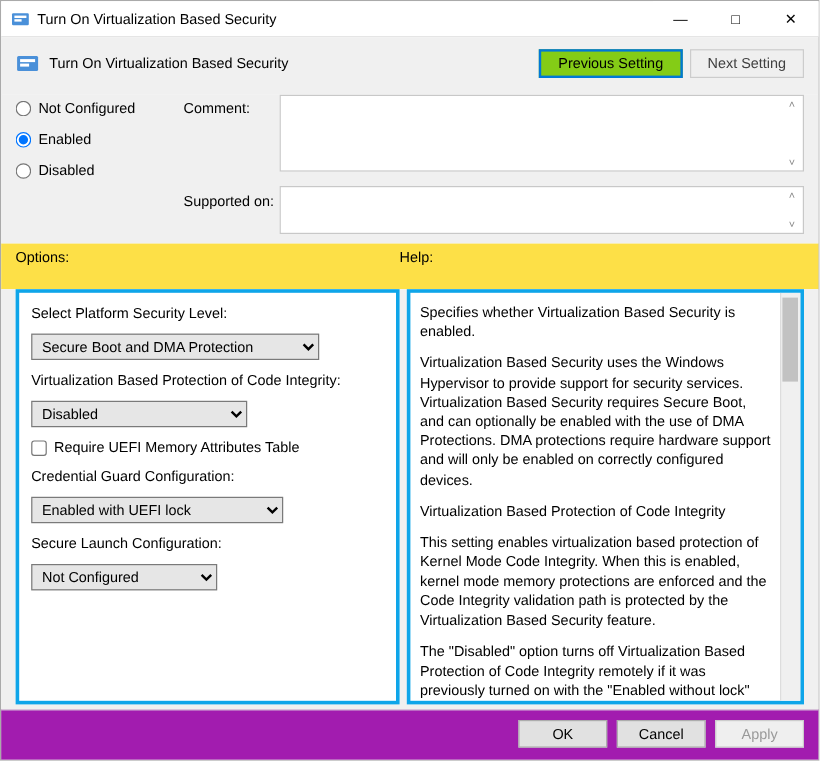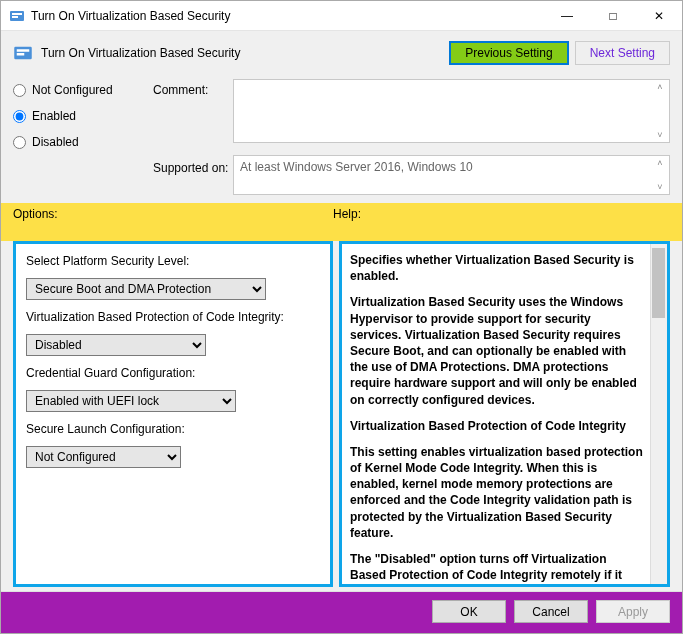--- a/index.html
+++ b/index.html
@@ -50,21 +50,21 @@
     height: 24px; padding: 0 14px;
     margin-left: 6px;
     background: #e1e1e1;
     border: 1px solid #adadad;
     font: inherit;
   }
   .nav-btn.primary {
     border: 2px solid #0078d7;
     background: #84cc16;
   }
-  .nav-btn.disabled { color: #6d28d9; border-color:#ccc; background:#efefef; }
+  .nav-btn.disabled { color: #404040; border-color:#ccc; background:#efefef; }
   .config-area {
     background: #f0f0f0;
     padding: 0 12px 8px 12px;
     display: grid;
     grid-template-columns: 140px 80px 1fr;
     row-gap: 6px;
     align-items: start;
   }
   .radio-col {
     grid-column: 1; display: flex; flex-direction: column; gap: 12px;
@@ -111,21 +111,21 @@
     gap: 6px;
     flex: 1;
     min-height:0;
   }
   .panel {
     border: 3px solid #0ea5e9;
     background: #fff;
     overflow: hidden;
   }
   .panel.options { width: 320px; padding: 10px 10px; display:flex; flex-direction:column; gap:10px; }
-  .panel.help { flex:1; position:relative;font-weight:bold; }
+  .panel.help { flex:1; position:relative; }
   .help-inner {
     position:absolute; inset:0;
     padding: 8px 24px 8px 8px;
     overflow:hidden;
     line-height:1.35;
   }
   .help-scrollbar {
     position:absolute; top:0; right:0; bottom:0; width:17px;
     background:#f0f0f0; border-left:1px solid #ddd;
   }
@@ -212,21 +212,20 @@
     <div class="lbl-comment">Comment:</div>
     <div class="comment-box">
       <div class="scroll-stub">
           <span>˄</span>
           <span>˅</span>
         </div>
     </div>
     <div style="grid-column:1"></div>
     <div class="lbl-supported">Supported on:</div>
     <div class="supported-box">
-      <span>At least Windows Server 2016, Windows 10</span>
       <div class="scroll-stub">
           <span>˄</span>
           <span>˅</span>
         </div>
     </div>
   </div>
 
   <div class="section-labels">
     <div class="l">Options:</div>
     <div class="r">Help:</div>
@@ -235,20 +234,24 @@
   <div class="panels">
     <div class="panel options">
       <div class="opt-label">Select Platform Security Level:</div>
       <select class="combo w1">
         <option>Secure Boot and DMA Protection</option>
       </select>
       <div class="opt-label">Virtualization Based Protection of Code Integrity:</div>
       <select class="combo w2">
         <option>Disabled</option>
       </select>
+      <label class="check-row">
+        <input type="checkbox" style="">
+        <span>Require UEFI Memory Attributes Table</span>
+      </label>
       <div class="opt-label">Credential Guard Configuration:</div>
       <select class="combo w3">
         <option>Enabled with UEFI lock</option>
       </select>
       <div class="opt-label">Secure Launch Configuration:</div>
       <select class="combo w4">
         <option>Not Configured</option>
       </select>
     </div>
 

